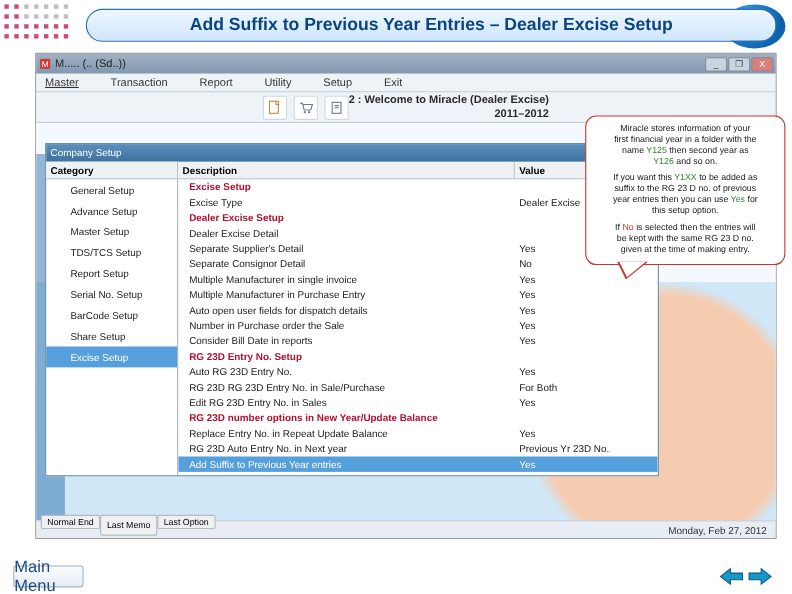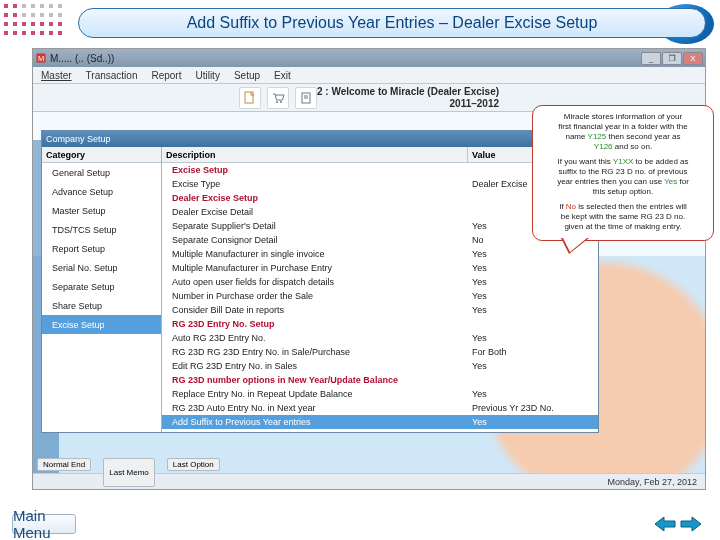--- a/index.html
+++ b/index.html
@@ -1,46 +1,46 @@
 <!DOCTYPE html>
 <html><head>
 <meta charset="utf-8">
 <style>
   *{box-sizing:border-box;margin:0;padding:0;font-family:Arial,Helvetica,sans-serif}
   body{width:720px;height:540px;background:#fff;position:relative;overflow:hidden}
   .dots{position:absolute;top:4px;left:4px;display:grid;grid-template-columns:repeat(7,6px);grid-template-rows:repeat(4,6px);gap:3px 3px}
   .dots span{width:4px;height:4px;background:#c94b7b}
   .dots .g{background:#bfbfbf}
-  .title-bar{position:absolute;top:8px;left:78px;right:14px;height:30px;border:1px solid #2a6fb0;border-radius:18px;background:linear-gradient(#eef7ff,#cfe6fb);display:flex;align-items:center;justify-content:center;color:#0a4480;font-size:16px;font-weight:normal}
+  .title-bar{position:absolute;top:8px;left:78px;right:14px;height:30px;border:1px solid #2a6fb0;border-radius:18px;background:linear-gradient(#eef7ff,#cfe6fb);display:flex;align-items:center;justify-content:center;color:#0a4480;font-size:16px;font-weight:bold}
   .title-blob{position:absolute;top:4px;right:6px;width:56px;height:40px;border-radius:50%;background:radial-gradient(circle at 35% 30%,#3a9ce8,#0e62ac 70%)}
   .app{position:absolute;top:48px;left:32px;right:14px;height:442px;background:#dfece4;border:1px solid #999}
   .app-titlebar{height:18px;background:linear-gradient(#a0b1c4,#8298ae);display:flex;align-items:center;justify-content:space-between;padding:0 2px;font-size:10px;color:#222}
   .app-titlebar .wbtns{display:flex;gap:1px}
   .app-titlebar .wbtn{width:20px;height:13px;background:#c9d4df;border:1px solid #889;border-radius:2px;display:flex;align-items:center;justify-content:center;font-size:8px;color:#333}
   .app-titlebar .wbtn.x{background:#d9807b;color:#fff}
   .app-titlebar svg{width:12px;height:12px;margin-right:3px}
-  .menubar{height:17px;background:#eef3f8;border-bottom:1px solid #bfc8d0;display:flex;align-items:center;gap:14px;padding:0 8px;font-size:10px;color:#333}
+  .menubar{height:17px;background:#eef3f8;border-bottom:1px solid #bfc8d0;display:flex;align-items:center;gap:29px;padding:0 8px;font-size:10px;color:#333}
   .menubar span u{text-decoration:underline}
   .toolbar{height:28px;background:#eef3f8;border-bottom:1px solid #bfc8d0;display:flex;align-items:center;justify-content:center;padding:0 6px}
   .toolbar .tbtns{display:flex;gap:6px}
   .toolbar .tbtn{width:22px;height:22px;border:1px solid #cfd7df;background:#fff;border-radius:2px;display:flex;align-items:center;justify-content:center}
   .toolbar .welc{font-size:10px;font-weight:bold;color:#2a2a2a;text-align:right;line-height:1.15}
   .stage{position:absolute;top:63px;left:0;right:0;bottom:16px;background:#fff}
   .bgimg{position:absolute;inset:0;background:
       radial-gradient(circle at 85% 75%,#f6ccb0 0 18%,transparent 20%),
       radial-gradient(circle at 14% 72%,#cfe7f7 0 14%,transparent 16%),
       linear-gradient(180deg,#f4f9ff 0 40%,#cfe7f7 40% 100%)}
   .bgleft{position:absolute;left:0;top:28px;width:26px;bottom:0;background:linear-gradient(#1b64a6,#1b64a6);opacity:.45}
   .modal{position:absolute;top:18px;left:8px;right:106px;bottom:40px;background:#fff;border:1px solid #6c8aa8}
   .modal-head{height:16px;background:linear-gradient(#5a8fbd,#3f719d);display:flex;align-items:center;justify-content:space-between;padding:0 4px;color:#fff;font-size:9px}
   .modal-head .mx{width:14px;height:12px;background:#d0695f;border:1px solid #7d3a34;border-radius:2px;color:#fff;display:flex;align-items:center;justify-content:center;font-size:8px}
   .modal-body{position:absolute;top:16px;bottom:0;left:0;right:0;display:flex}
   .sidebar{width:120px;border-right:1px solid #a7b3bf;display:flex;flex-direction:column}
   .sidebar .shead{height:16px;background:#eef2f5;border-bottom:1px solid #c0c7cf;font-size:9px;font-weight:bold;display:flex;align-items:center;padding-left:4px}
-  .sidebar .sitem{height:19px;font-size:9px;padding-left:10px;display:flex;align-items:center;color:#222;border-bottom:0}
+  .sidebar .sitem{height:19px;font-size:9px;padding-left:22px;display:flex;align-items:center;color:#222;border-bottom:0}
   .sidebar .sitem.active{background:#55a0dc;color:#fff}
   .main{flex:1;display:flex;flex-direction:column;position:relative;overflow:hidden}
   .mhead{height:16px;display:flex;background:#eef2f5;border-bottom:1px solid #c0c7cf}
   .mhead div{font-size:9px;font-weight:bold;display:flex;align-items:center;padding-left:4px}
   .col-desc{flex:1;border-right:1px solid #c0c7cf}
   .col-val{width:130px}
   .mbody{flex:1;overflow:hidden;font-size:9px;color:#222}
   .row{display:flex;height:14px;align-items:center}
   .row .d{flex:1;padding-left:10px;white-space:nowrap;overflow:hidden}
   .row .v{width:130px;padding-left:4px}
@@ -158,21 +158,21 @@
       <div class="modal-body">
         <div class="sidebar">
           <div class="shead">Category</div>
           <div id="sidebar-items">
               <div class="sitem">General Setup</div>
               <div class="sitem">Advance Setup</div>
               <div class="sitem">Master Setup</div>
               <div class="sitem">TDS/TCS Setup</div>
               <div class="sitem">Report Setup</div>
               <div class="sitem">Serial No. Setup</div>
-              <div class="sitem">Separate Setup</div>
+              <div class="sitem">BarCode Setup</div>
               <div class="sitem">Share Setup</div>
               <div class="sitem active">Excise Setup</div>
             </div>
         </div>
         <div class="main">
           <div class="mhead">
             <div class="col-desc">Description</div>
             <div class="col-val">Value</div>
           </div>
           <div class="mbody" id="rows">
@@ -253,23 +253,23 @@
       </div>
     </div>
 
     <div class="bottom-btns" style="position:absolute;left:8px;bottom:42px;height:auto">
     </div>
   </div>
 
   <div class="status">
     <span>Monday, Feb 27, 2012</span>
   </div>
-  <div style="position:absolute;left:4px;bottom:2px;display:flex;gap:12px">
+  <div style="position:absolute;left:4px;bottom:2px;display:flex;gap:0">
     <div class="b" style="height:13px;padding:0 5px;font-size:8px;background:#eef0f2;border:1px solid #b2bac2;border-radius:2px;display:flex;align-items:center">Normal End</div>
-    <div class="b" style="height:29px;padding:0 5px;font-size:8px;background:#eef0f2;border:1px solid #b2bac2;border-radius:2px;display:flex;align-items:center">Last Memo</div>
+    <div class="b" style="height:19px;padding:0 5px;font-size:8px;background:#eef0f2;border:1px solid #b2bac2;border-radius:2px;display:flex;align-items:center">Last Memo</div>
     <div class="b" style="height:13px;padding:0 5px;font-size:8px;background:#eef0f2;border:1px solid #b2bac2;border-radius:2px;display:flex;align-items:center">Last Option</div>
   </div>
 </div>
 
 <div class="bubble">
   <p>
     <span>Miracle stores information of your first financial year in a folder with the name </span><em class="g">Y125</em><span> then second year as </span><em class="g">Y126</em><span> and so on.</span>
   </p>
   <p>
     <span>If you want this </span><em class="g">Y1XX</em><span> to be added as suffix to the RG 23 D no. of previous year entries then you can use </span><em class="g">Yes</em><span> for this setup option.</span>

